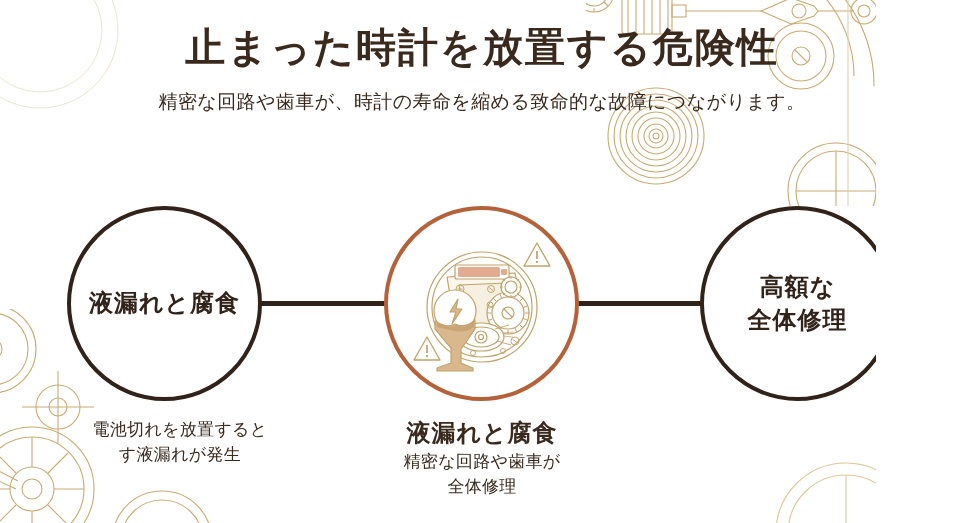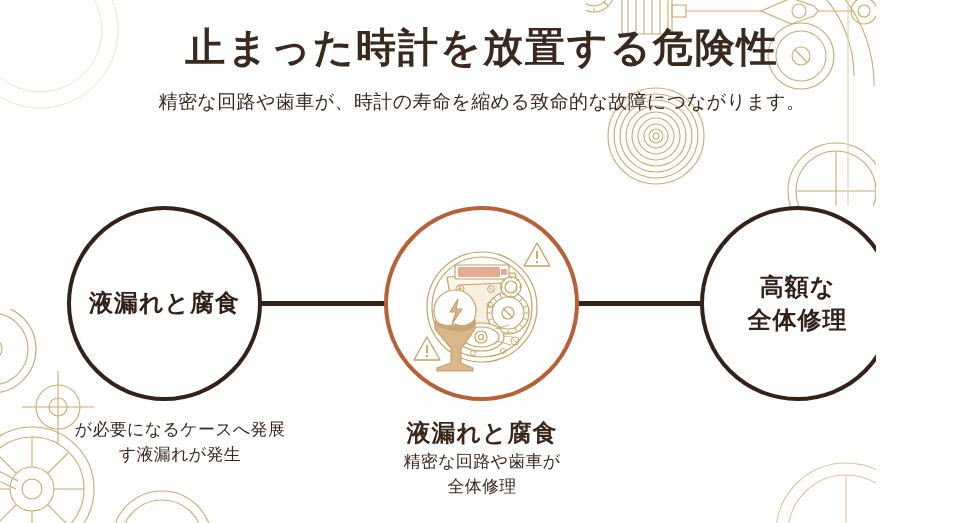--- a/index.html
+++ b/index.html
@@ -363,21 +363,21 @@
     </div>
 
     <div class="node dark node-right">
       <span class="node-label">高額な
 全体修理</span>
     </div>
   </div>
 
   <div class="captions">
     <div class="caption caption-left">
-      <p class="caption-body">が必要になるケースへ発展
+      <p class="caption-body">電池切れを放置すると
 す液漏れが発生</p>
     </div>
     <div class="caption caption-mid">
       <h2 class="caption-heading">液漏れと腐食</h2>
       <p class="caption-body">精密な回路や歯車が
 全体修理</p>
     </div>
   </div>
 
 </div>

